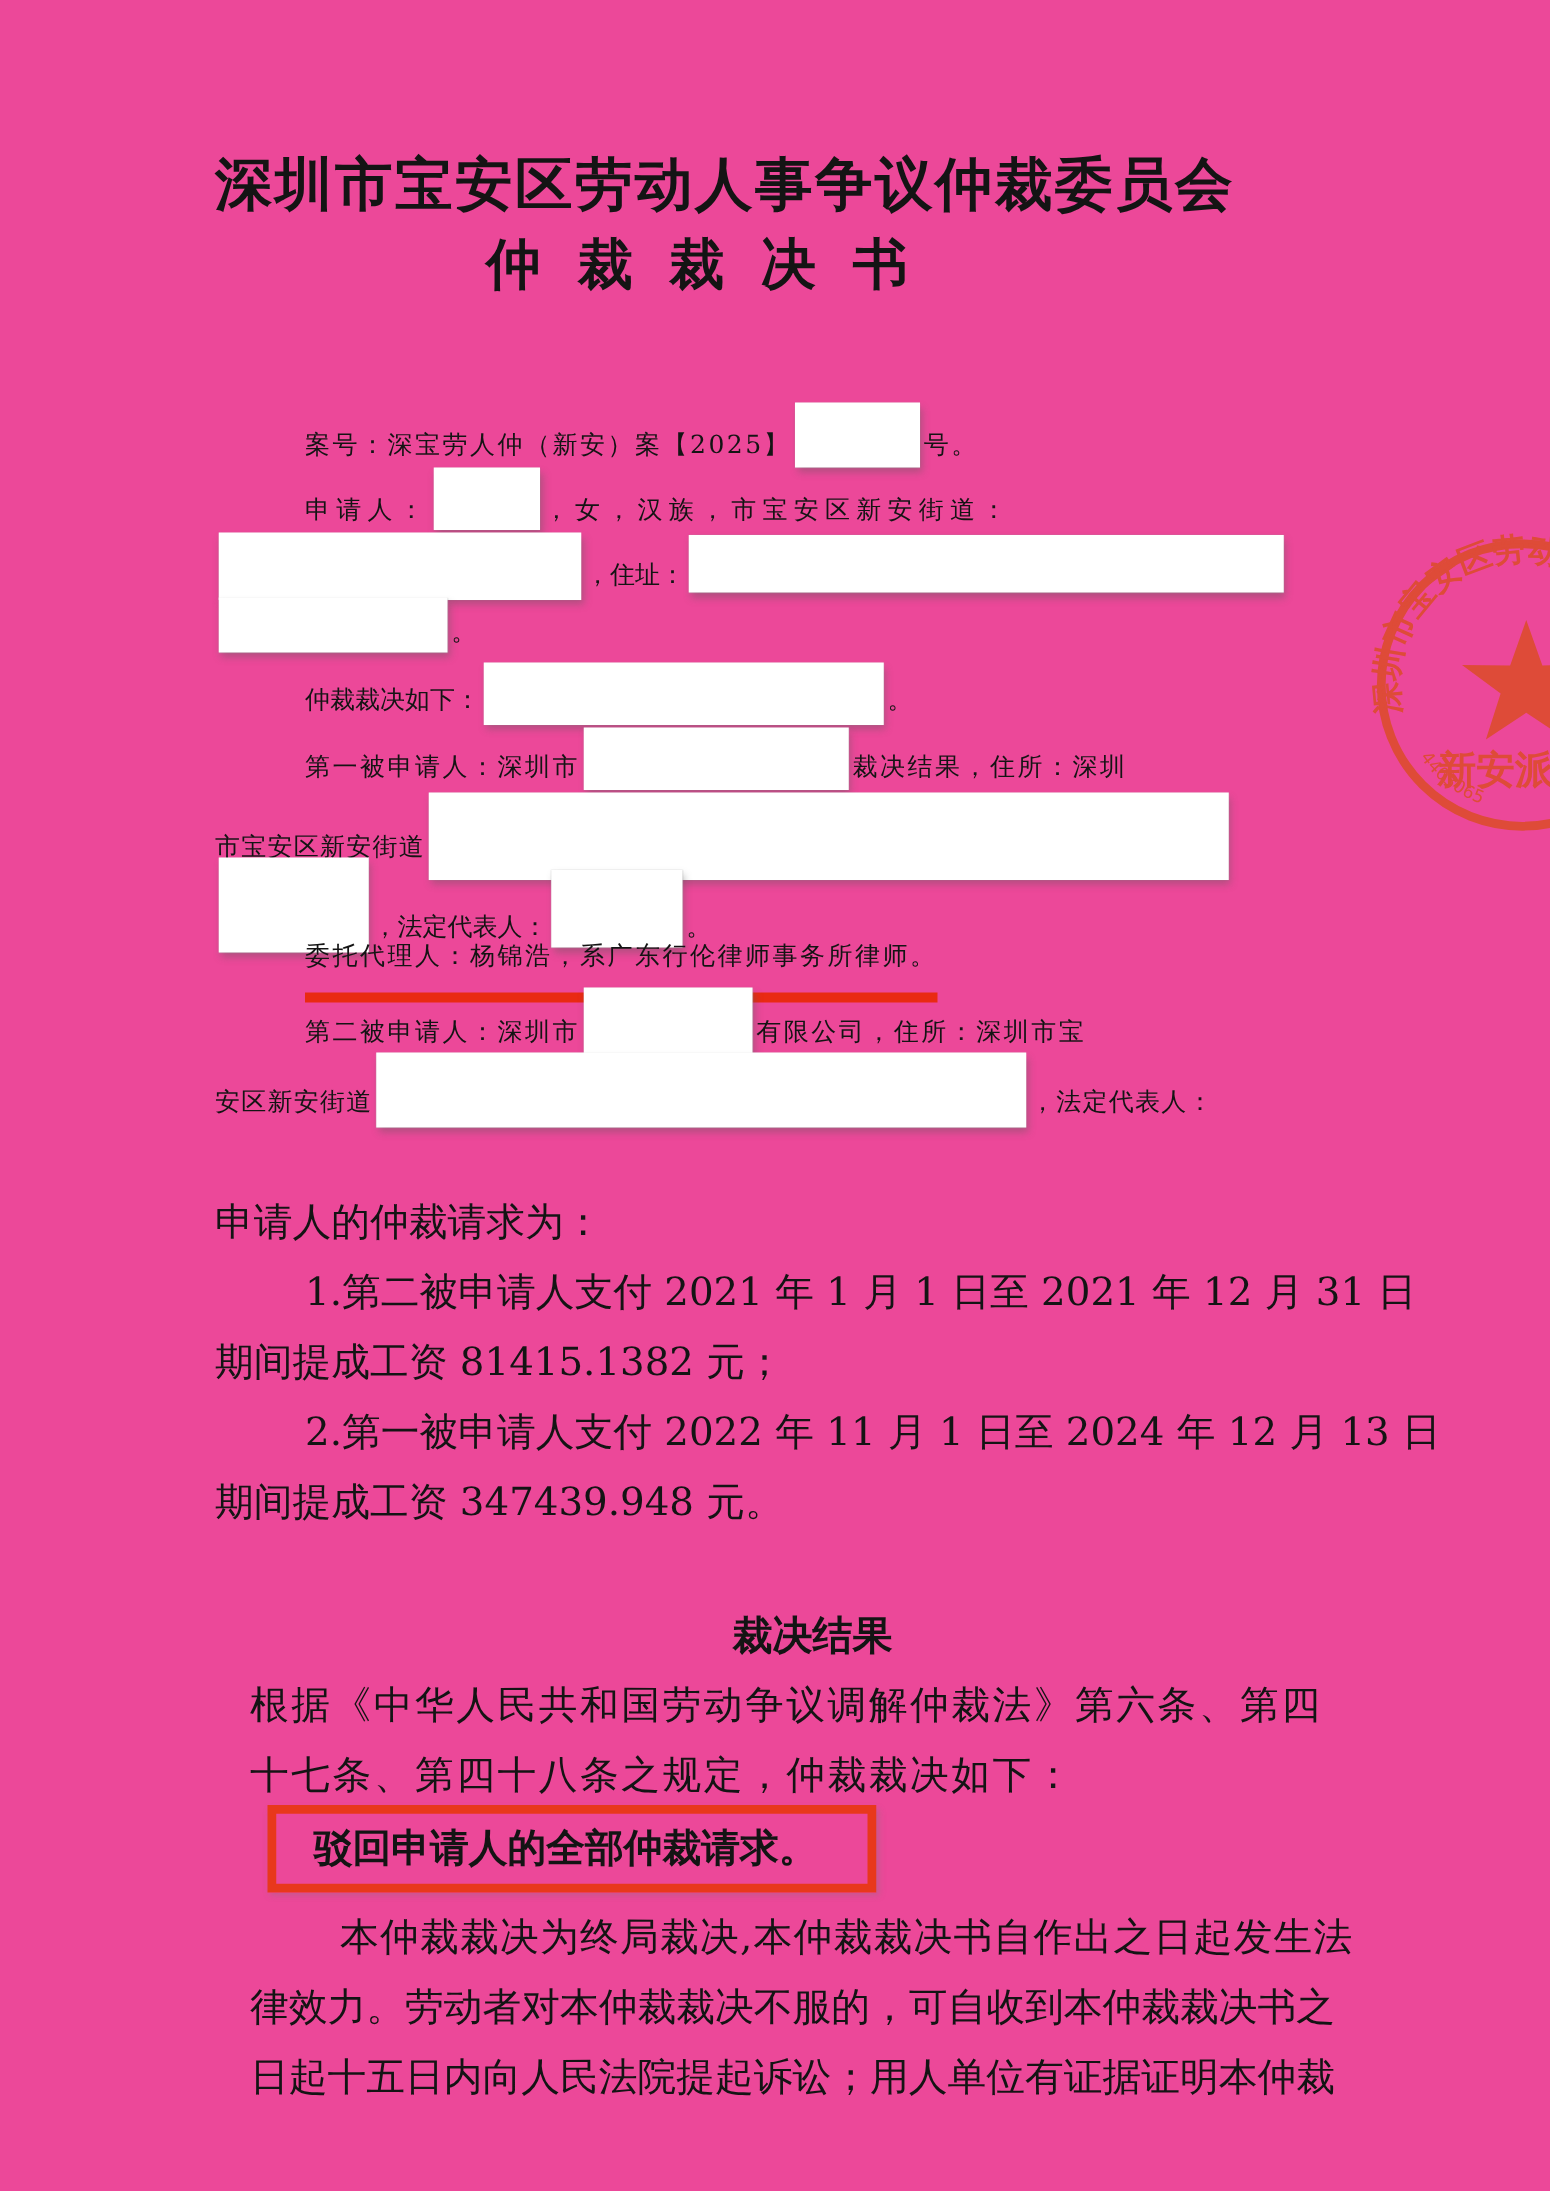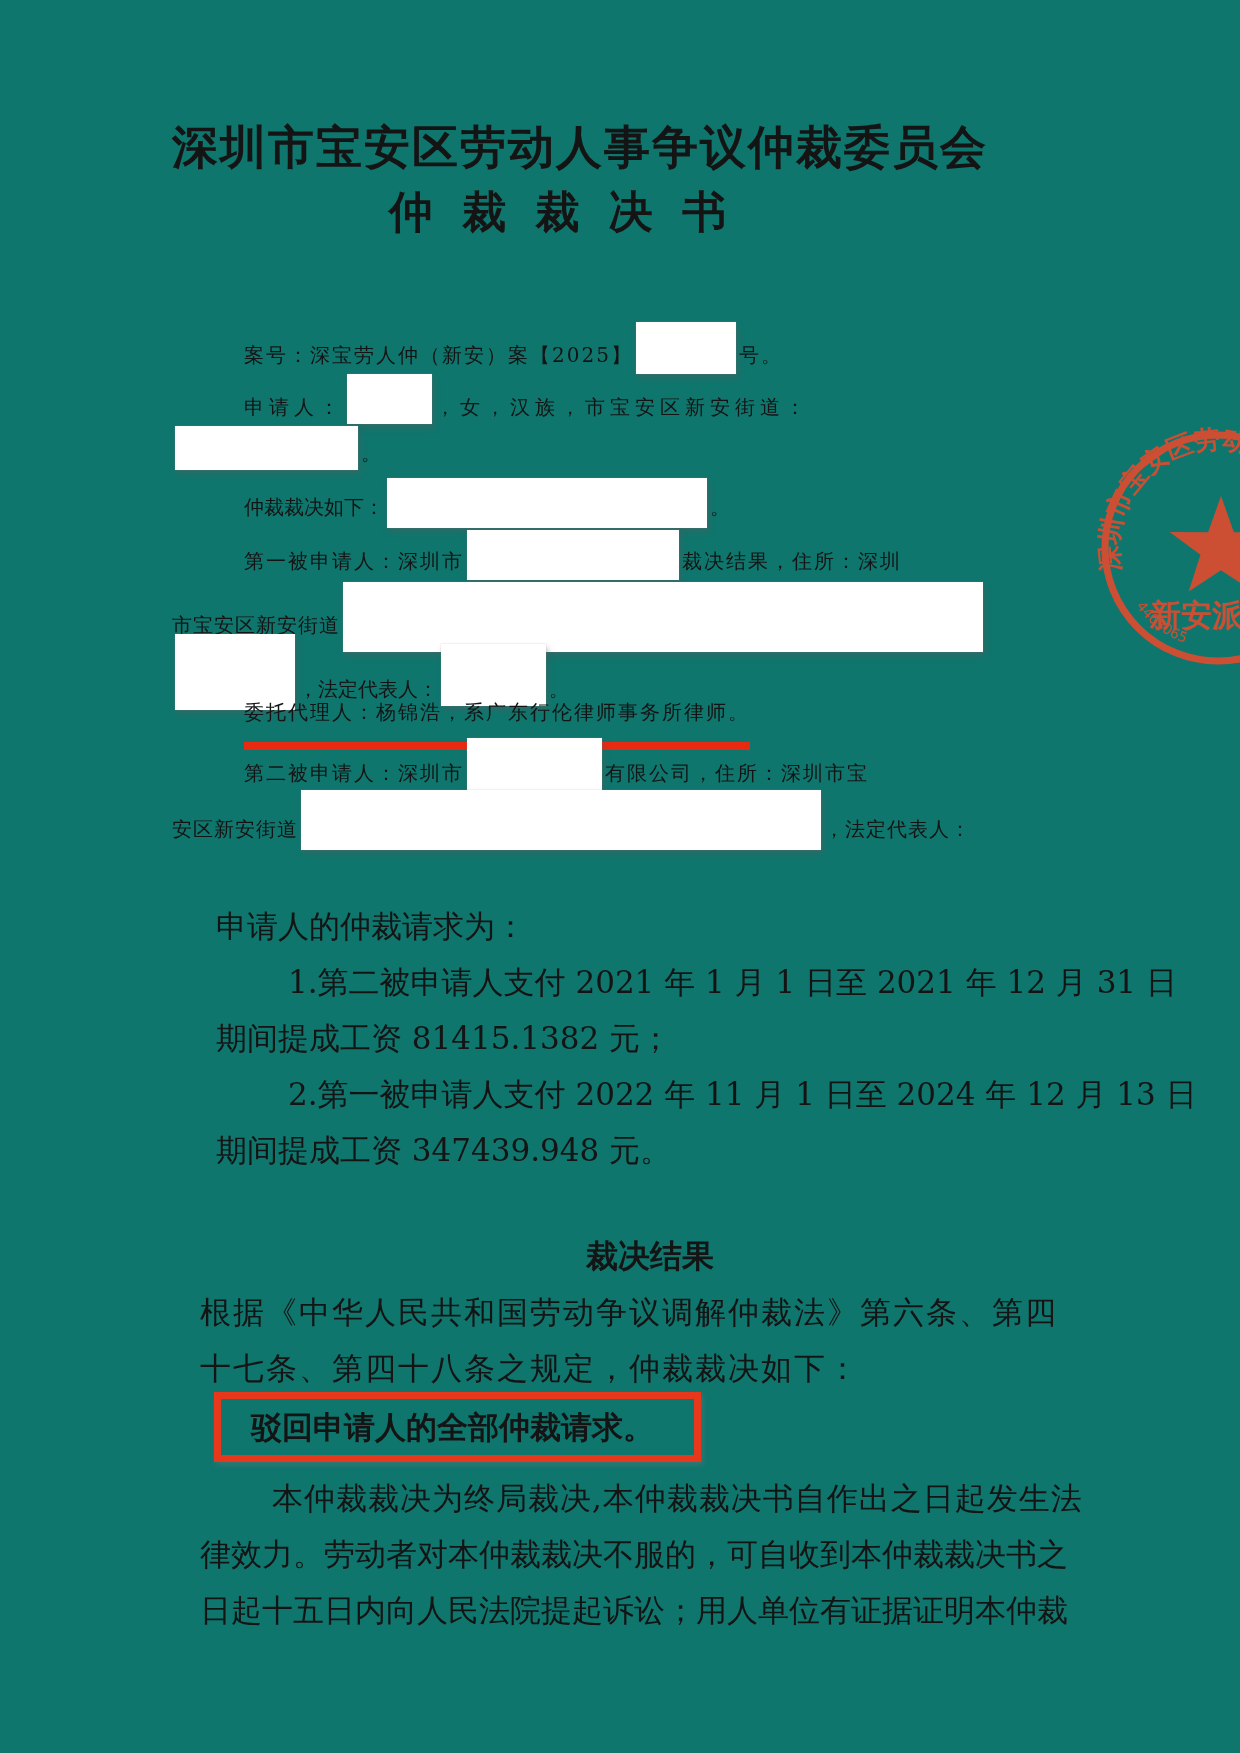--- a/index.html
+++ b/index.html
@@ -6,42 +6,42 @@
     --underline_color:#e92a12;
     --result_box_color:#e8381c;
     --seal_color:#dd4c30;
     --text_color:#141414;
   }
   html,body{margin:0;padding:0;background:#e9e9e9;}
   .page{
     position:relative;
     width:1240px;height:1753px;
     margin:0 auto;
-    background:#0f766e;
+    background:#ec4899;
     overflow:hidden;
     font-family:"DejaVu Serif","Liberation Serif",serif;
     color:var(--text_color);
   }
   .content{
     position:absolute;top:0;left:0;right:0;
     padding:116px 140px 0 172px;
   }
   .title-block{ text-align:center; padding-right:150px; }
   .title-1{
     font-size:46px;font-weight:bold;letter-spacing:2px;line-height:62px;
     white-space:nowrap;
   }
   .title-2{
     font-size:44px;font-weight:bold;letter-spacing:7px;line-height:52px;
     margin-top:8px;white-space:nowrap;
   }
   .section{ position:relative; }
   .party-section{ margin-top:84px; font-size:20px; }
   .party-section .line{ line-height:52px; height:52px; }
-  .requests-section{ margin-top:56px; font-size:31px;margin-left:44px; }
+  .requests-section{ margin-top:56px; font-size:31px; }
   .requests-section .line{ line-height:56px; height:56px; }
   .result-section{ margin-top:50px; font-size:31px;margin-left:28px; }
   .result-section .line{ line-height:56px; }
   .result-heading{
     text-align:center; font-size:32px; font-weight:bold; line-height:56px;
   }
   .line{ white-space:nowrap; }
   .line.indent{ padding-left:72px; }
   .redact{
     display:inline-block;
@@ -84,20 +84,21 @@
   <div class="content">
 
     <div class="title-block">
       <div class="title-1">深圳市宝安区劳动人事争议仲裁委员会</div>
       <div class="title-2">仲 裁 裁 决 书</div>
     </div>
 
     <div class="section party-section">
         <div class="line indent" style="letter-spacing: 2px;"><span>案号：深宝劳人仲（新安）案【2025】</span><span class="redact" style="width: 100px; height: 52px; vertical-align: -12px;"></span><span>号。</span></div>
         <div class="line indent" style="letter-spacing: 5px;"><span>申请人：</span><span class="redact" style="width: 85px; height: 50px; vertical-align: -10px;"></span><span>，女，汉族，市宝安区新安街道：</span></div>
+        <div class="line" style="letter-spacing: 0px;"><span class="redact" style="width: 290px; height: 54px; vertical-align: -14px;"></span><span>，住址：</span><span class="redact" style="width: 476px; height: 46px; vertical-align: -8px;"></span></div>
         <div class="line"><span class="redact" style="width: 183px; height: 44px; vertical-align: -10px;"></span><span>。</span></div>
         <div class="line indent"><span>仲裁裁决如下：</span><span class="redact" style="width: 320px; height: 50px; vertical-align: -14px;"></span><span>。</span></div>
         <div class="line indent" style="letter-spacing: 2px;"><span>第一被申请人：深圳市</span><span class="redact" style="width: 212px; height: 50px; vertical-align: -12px;"></span><span>裁决结果，住所：深圳</span></div>
         <div class="line" style="letter-spacing: 1px;"><span>市宝安区新安街道</span><span class="redact" style="width: 640px; height: 70px; vertical-align: -20px;"></span></div>
         <div class="line"><span class="redact" style="width: 120px; height: 76px; vertical-align: -14px;"></span><span>，法定代表人：</span><span class="redact" style="width: 105px; height: 62px; vertical-align: -10px;"></span><span>。</span></div>
         <div class="line indent" style="letter-spacing: 2px;"><span class="redline"><span>委托代理人：杨锦浩，系广东行伦律师事务所律师。</span></span></div>
         <div class="line indent" style="letter-spacing: 2px;"><span>第二被申请人：深圳市</span><span class="redact" style="width: 135px; height: 60px; vertical-align: -18px;"></span><span>有限公司，住所：深圳市宝</span></div>
         <div class="line" style="letter-spacing: 1px;"><span>安区新安街道</span><span class="redact" style="width: 520px; height: 60px; vertical-align: -14px;"></span><span>，法定代表人：</span></div>
       </div>
 

